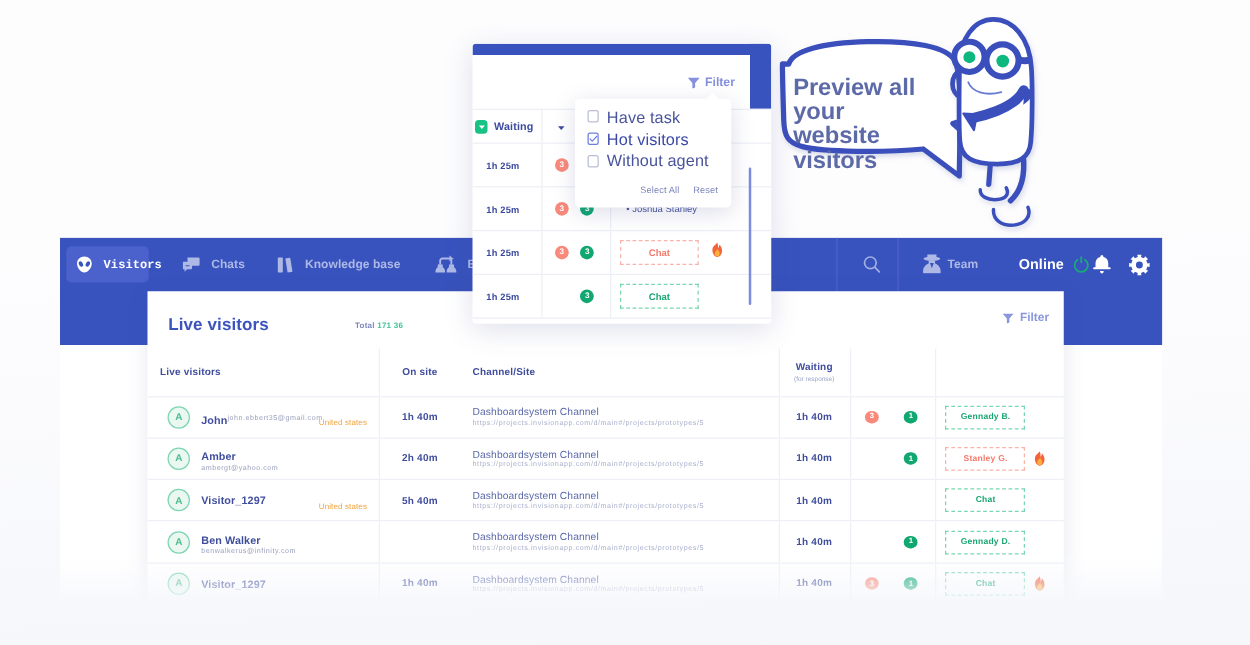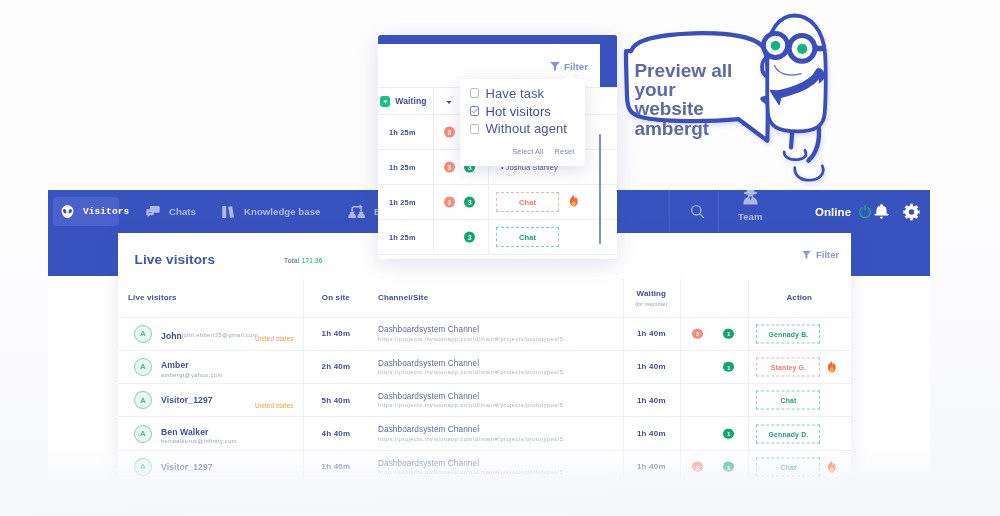--- a/index.html
+++ b/index.html
@@ -155,21 +155,21 @@
         <path d="M197.6 43.8c4.2 1.4 7.2.9 9.5-.6" fill="none" stroke="#3b4fbc" stroke-width="5.6"></path>
         <circle cx="157.5" cy="41.4" r="12.1" fill="#ffffff" stroke="#3b4fbc" stroke-width="4.8"></circle>
         <circle cx="184" cy="44.4" r="12.9" fill="#ffffff" stroke="#3b4fbc" stroke-width="5"></circle>
         <circle cx="157.5" cy="41.7" r="4.8" fill="#0fb77e"></circle>
         <circle cx="184.2" cy="44.8" r="5.1" fill="#0fb77e"></circle>
       </g>
     </svg>
   </div>
   <div class="bubble-text">
     <div>Preview all your</div>
-    <div>website ambergt</div>
+    <div>website visitors</div>
   </div>
 
   <div class="app">
     <div class="app-blue"></div>
     <div class="app-white"></div>
 
     <div class="navitem active" style="left:5.3px;width:66px;padding:0 0 0 6.6px;">
       <svg class="nav-ico" width="15" height="15" viewBox="0 0 24 24">
         <path fill="#fff" d="M12 1.8C6.6 1.8 2.6 5.7 2.6 11c0 5.6 4.6 11.4 9.4 11.4S21.4 16.6 21.4 11c0-5.3-4-9.2-9.4-9.2z"></path>
         <ellipse cx="7.6" cy="11.6" rx="2.5" ry="3.6" fill="#3853be" transform="rotate(-28 7.6 11.6)"></ellipse>
@@ -209,21 +209,21 @@
     <div class="nav-divider" style="left:621px;"></div>
     <div class="nav-divider" style="left:669.5px;"></div>
 
     <div class="navitem" style="left:634px;padding:0;width:30px;justify-content:center;">
       <svg class="nav-ico" width="17" height="17" viewBox="0 0 24 24">
         <circle cx="10.3" cy="10.3" r="6.6" fill="none" stroke="#a3b0e2" stroke-width="1.9"></circle>
         <path d="M15.2 15.2L20.4 20.4" stroke="#a3b0e2" stroke-width="1.9" stroke-linecap="round"></path>
       </svg>
     </div>
 
-    <div class="navitem" style="left:686px;gap:5px;padding:0 9px 0 4px;flex-direction:column;">
+    <div class="navitem" style="left:686px;gap:5px;padding:0 9px 0 4px;">
       <svg class="nav-ico" style="margin-top:-2px" width="15" height="17.5" viewBox="0 0 22 26">
         <ellipse cx="11" cy="7.4" rx="10" ry="2.6" fill="#aeb9e6"></ellipse>
         <path d="M5.6 2.4h10.8v5.6H5.6z" fill="#aeb9e6"></path>
         <path d="M7.2 9.6h7.6v3.6c4 1.3 6.6 4.8 6.6 9.1v2.3H.6v-2.3c0-4.3 2.6-7.8 6.6-9.1z" fill="#aeb9e6"></path>
         <path d="M8.8 12.5h4.4L11 18.6z" fill="#3853be"></path>
       </svg>
       <span class="lbl">Team</span>
     </div>
 
     <div class="navitem" style="left:758px;gap:6px;">
@@ -272,23 +272,20 @@
             <div class="th" style="left:184.8px;width:66.19999999999999px">
               <span>On site</span>
             </div>
             <div class="th lft" style="left:260px">
               <span>Channel/Site</span>
             </div>
             <div class="th" style="left:504.9px;width:56.89999999999998px">
               <span>Waiting</span>
               <span class="sub">(for response)</span>
             </div>
-            <div class="th" style="left:630.2px;width:102.19999999999993px">
-              <span>Action</span>
-            </div>
           </div>
           <div class="trow">
             <div class="vline" style="left:184.8px"></div>
             <div class="vline" style="left:504.9px"></div>
             <div class="vline" style="left:561.8px"></div>
             <div class="vline" style="left:630.2px"></div>
             <div class="cell" style="left:16px">
               <div class="avatar">A</div>
               <div style="margin-left:9px;display:flex;flex-direction:row;justify-content:flex-end;padding-top:4px">
                 <span class="vname">John</span>
@@ -384,23 +381,20 @@
             <div class="vline" style="left:184.8px"></div>
             <div class="vline" style="left:504.9px"></div>
             <div class="vline" style="left:561.8px"></div>
             <div class="vline" style="left:630.2px"></div>
             <div class="cell" style="left:16px">
               <div class="avatar">A</div>
               <div style="margin-left:9px;display:flex;flex-direction:column;justify-content:center;padding-top:4px">
                 <span class="vname">Ben Walker</span>
                 <span class="vmail">benwalkerus@infinity.com</span>
               </div>
-            </div>
-            <div class="cell" style="left:184.8px;width:66.19999999999999px;justify-content:center">
-              <span class="onsite">4h 40m</span>
             </div>
             <div class="cell" style="left:260px;flex-direction:column;align-items:flex-start;justify-content:center">
               <span class="chname">Dashboardsystem Channel</span>
               <span class="churl">https://projects.invisionapp.com/d/main#/projects/prototypes/5</span>
             </div>
             <div class="cell" style="left:504.9px;width:56.89999999999998px;justify-content:center">
               <span class="onsite">1h 40m</span>
             </div>
             <div class="cell" style="left:561.8px;width:68.40000000000009px">
               <span class="badge green" style="position:absolute;left:43.7px;top:50%;transform:translateY(-50%)">1</span>

